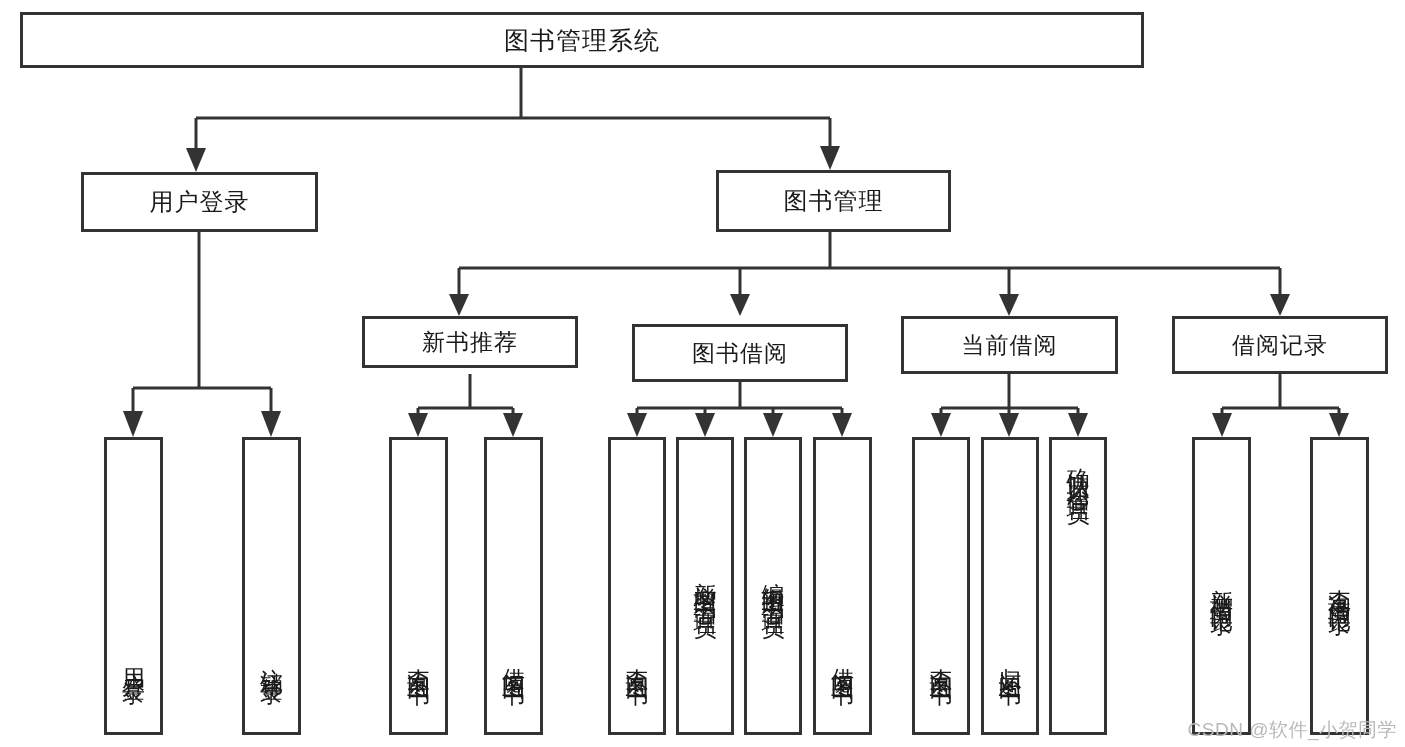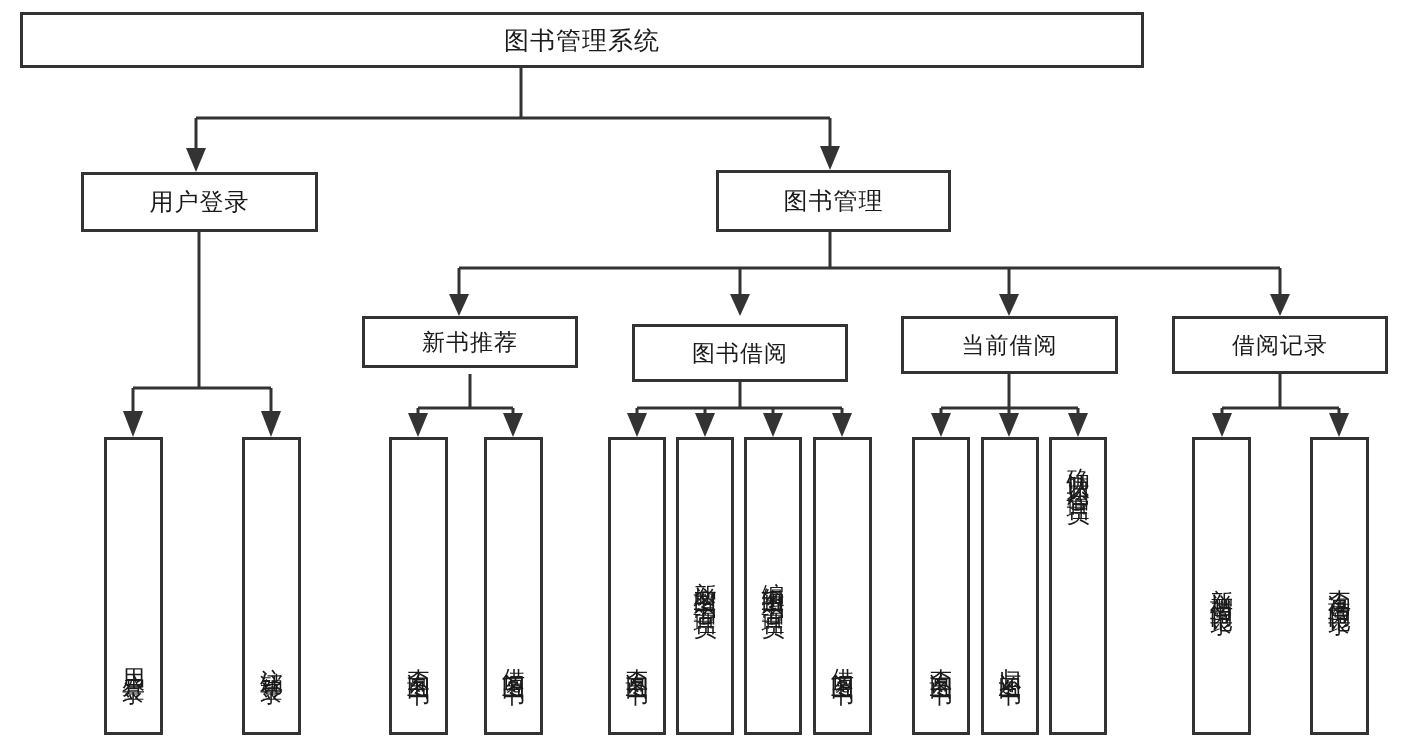--- a/index.html
+++ b/index.html
@@ -235,14 +235,15 @@
   </div>
 
   <div class="leaf align-center" style="left:1192px; top:437px; width:59px; height:298px;">
     <span class="vlabel">新增借阅记录</span>
   </div>
 
   <div class="leaf align-center" style="left:1310px; top:437px; width:59px; height:298px;">
     <span class="vlabel">查询借阅记录</span>
   </div>
 
+  <div id="watermark">CSDN @软件_小贺同学</div>
 
 </div>
 
 </body></html>

